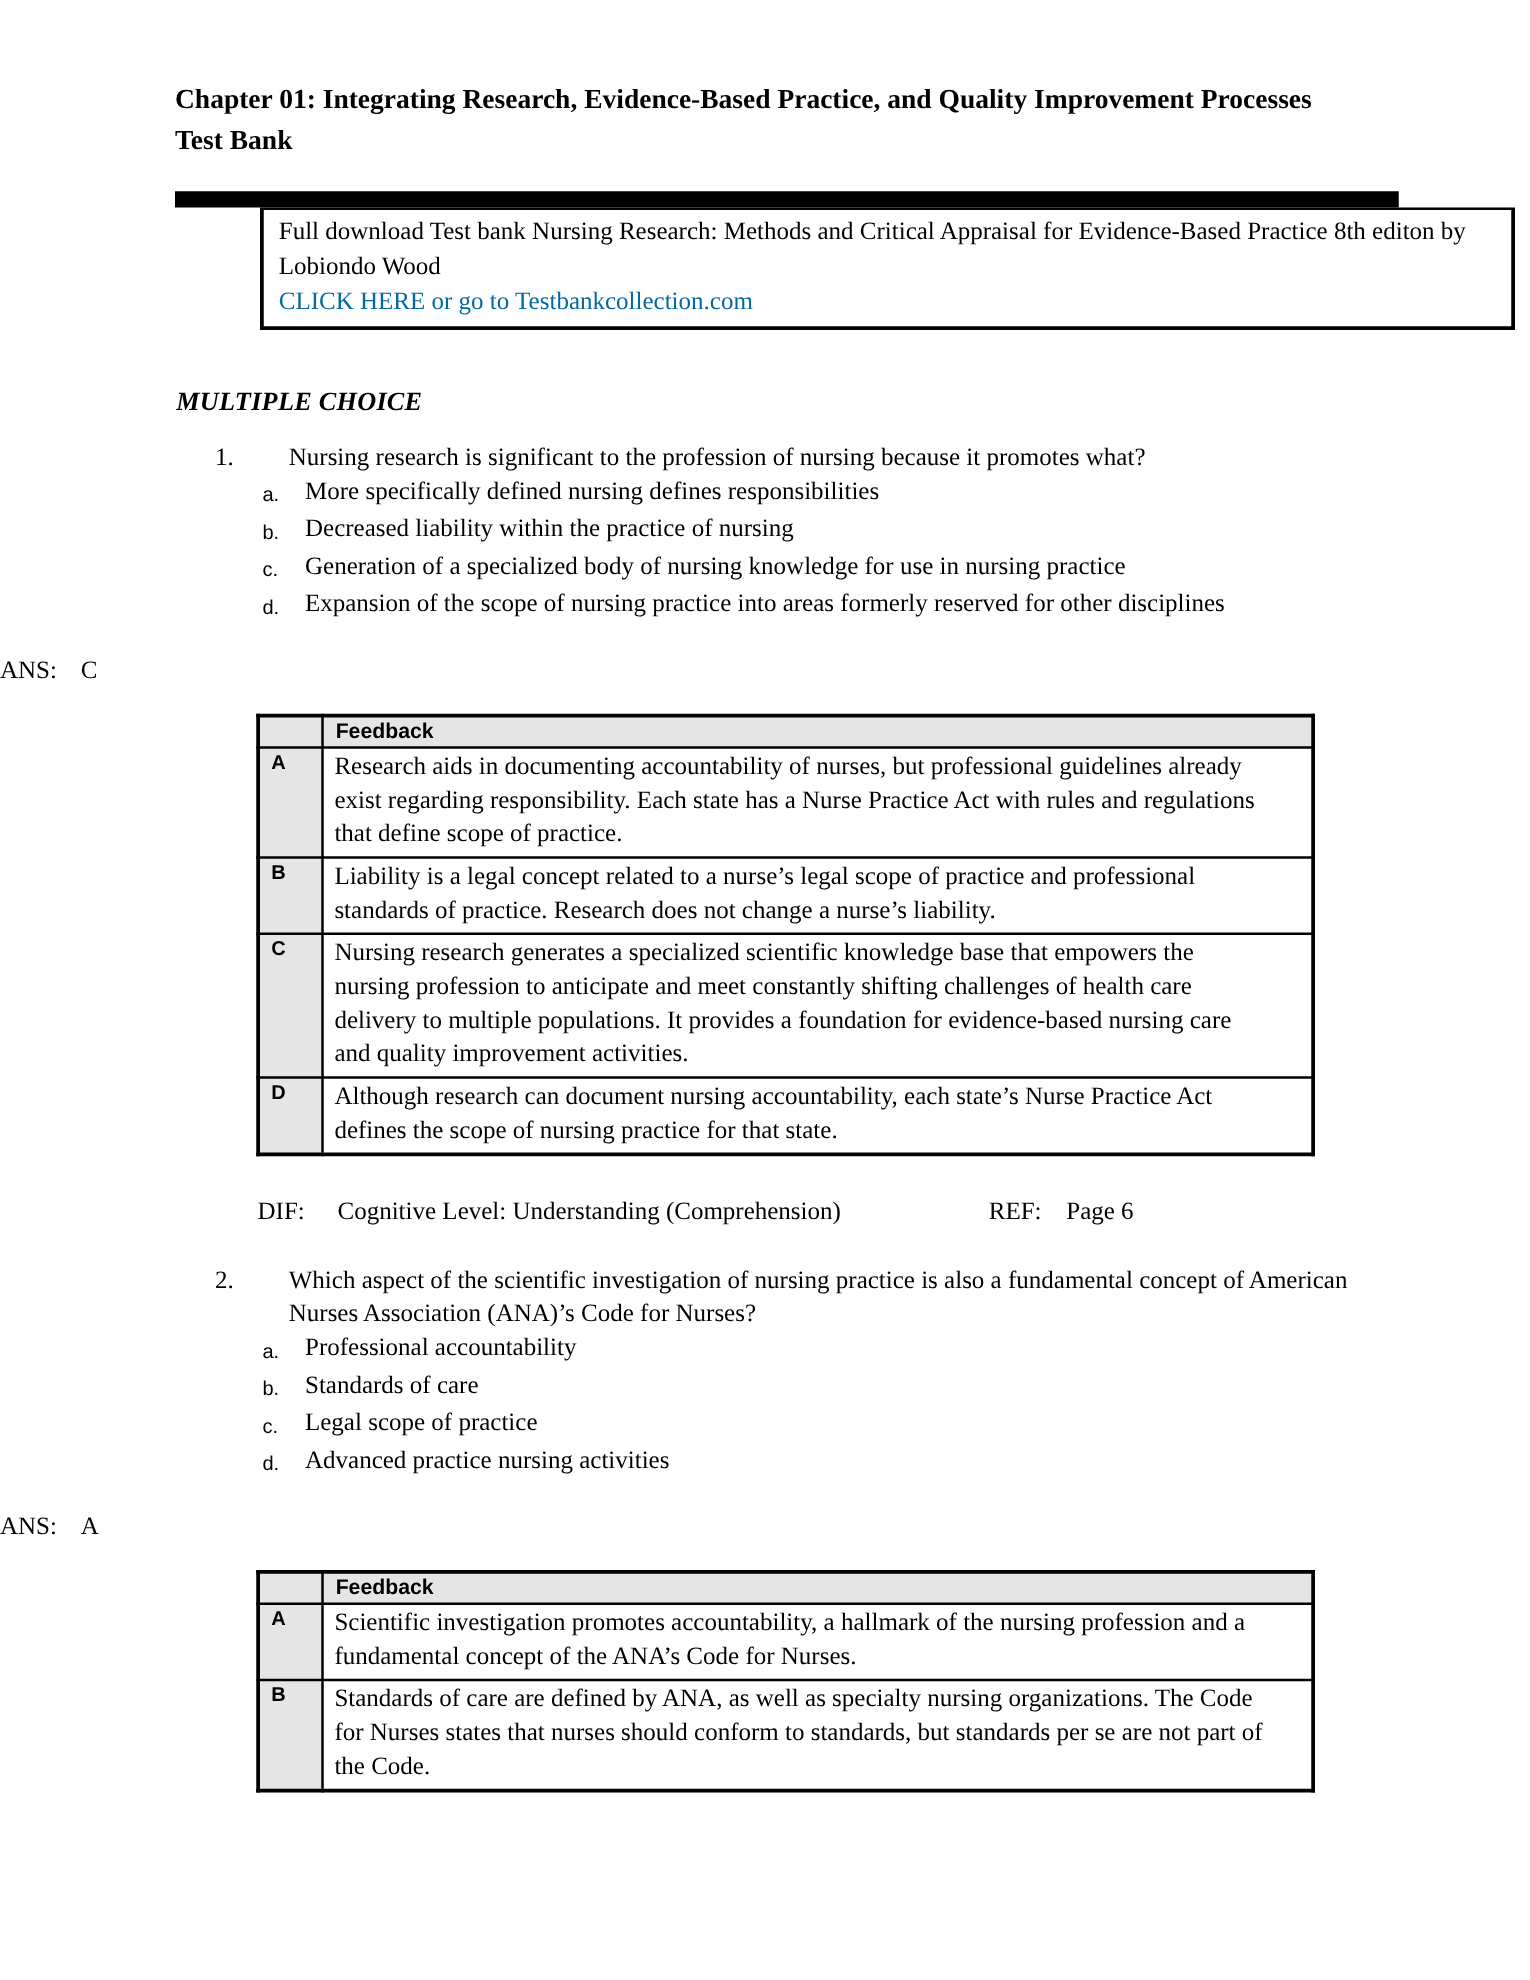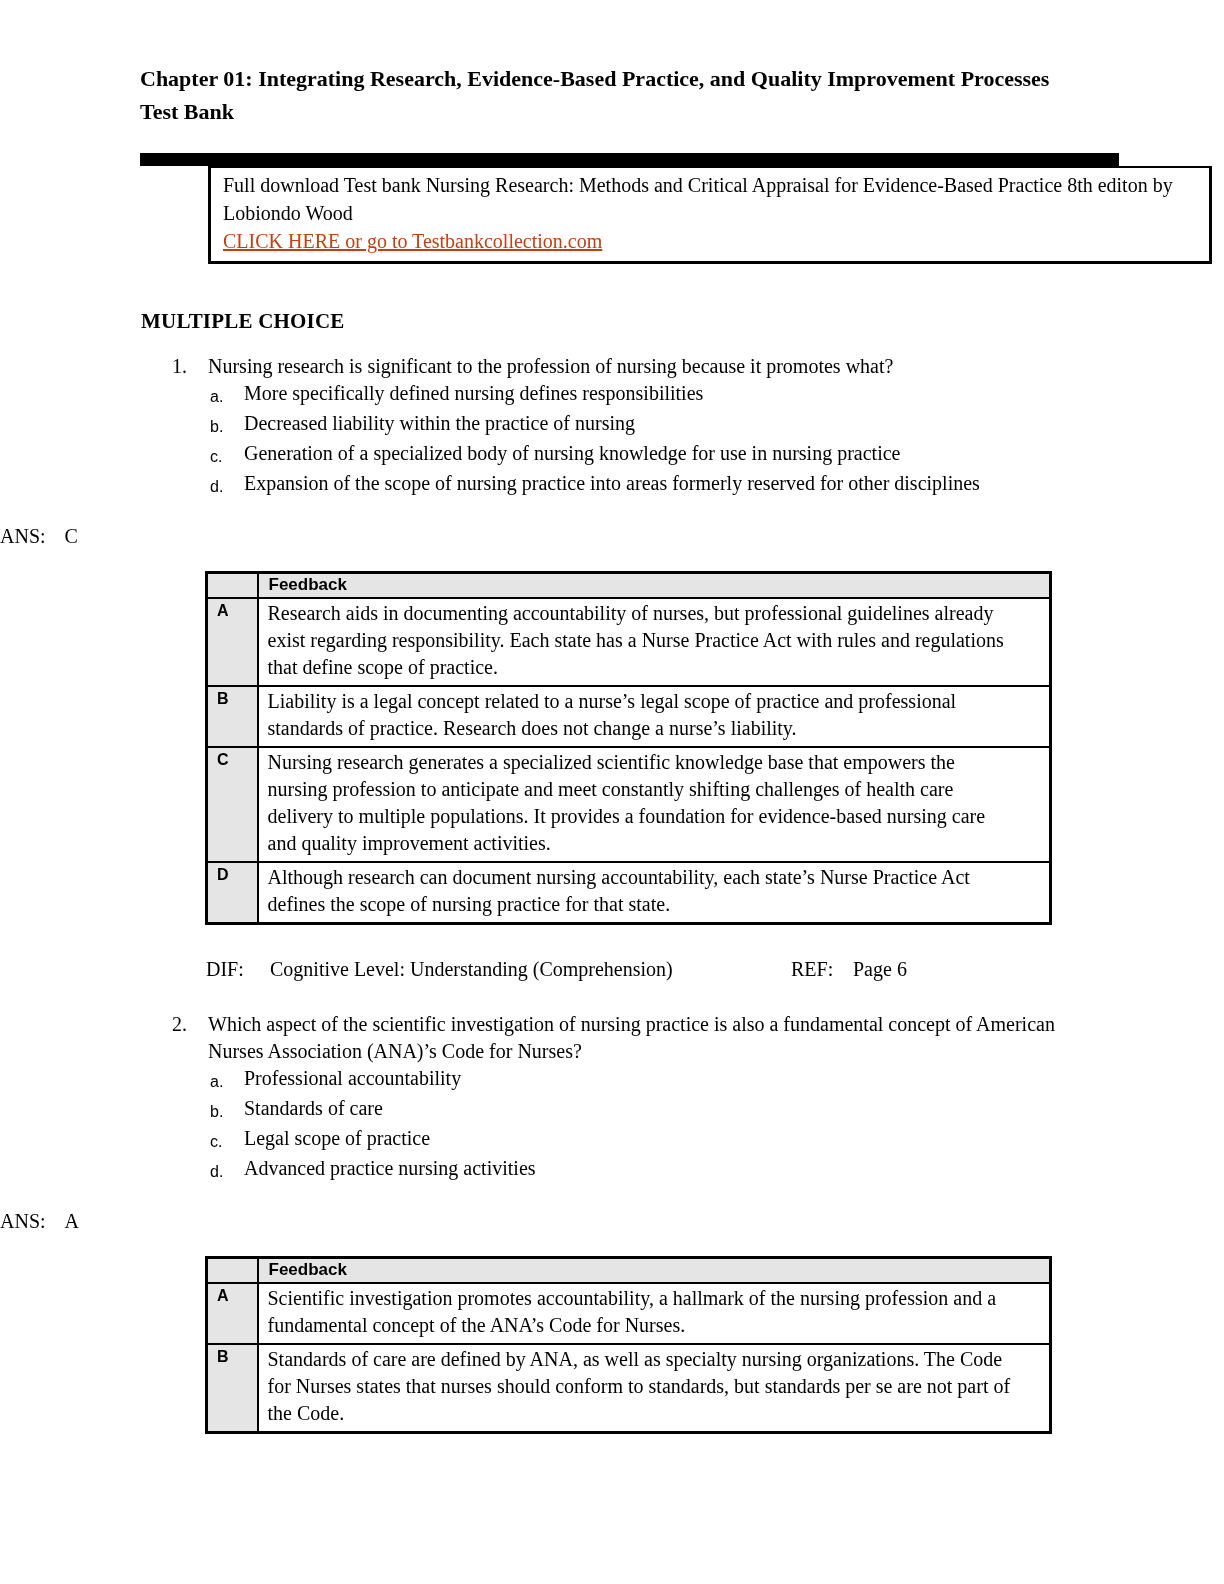--- a/index.html
+++ b/index.html
@@ -13,26 +13,26 @@
     margin:62px 0 0 140px; width:982px;
     font-weight:bold; font-size:22px; line-height:33px;
   }
   .bar { margin:25px 0 0 140px; width:979px; height:13px; background:#000; }
   .dl-box {
     margin-left:208px; width:1004px;
     border:3px solid #000; border-top-width:2px;
     padding:3px 12px 6px 12px;
     font-size:20px; line-height:28px;
   }
-  .dl-link { color:#c2410c; text-decoration:underline; cursor:pointer; }
-  .mc-heading { margin:45px 0 0 141px; font-size:21px; font-weight:bold; letter-spacing:.2px; }
+  .dl-link { color:#0369a1; cursor:pointer; }
+  .mc-heading { margin:45px 0 0 141px; font-size:21px; font-weight:bold; letter-spacing:.2px;font-style:italic; }
   .question { margin-top:19px; }
   .q-line { display:flex; margin-left:172px; font-size:20px; line-height:27px; }
   .q-num { width:36px; flex:none; }
-  .q-text { width:886px; }
+  .q-text { width:886px;margin-left:23px; }
   .opt { display:flex; margin-left:210px; font-size:20px; line-height:27px; }
   .opt-letter { width:34px; flex:none; font-family:"Liberation Sans", sans-serif; font-size:16px; padding-top:3px; }
   .opt-text { width:802px; }
   .ans-line { margin-top:25px; font-size:20px; }
   .ans-letter { margin-left:19px; }
   .fb-table {
     margin-left:205px; margin-top:23px; width:847px;
     border-collapse:collapse; border:3px solid #000; font-size:20px;
   }
   .fb-table td { border:2px solid #000; vertical-align:top; }

